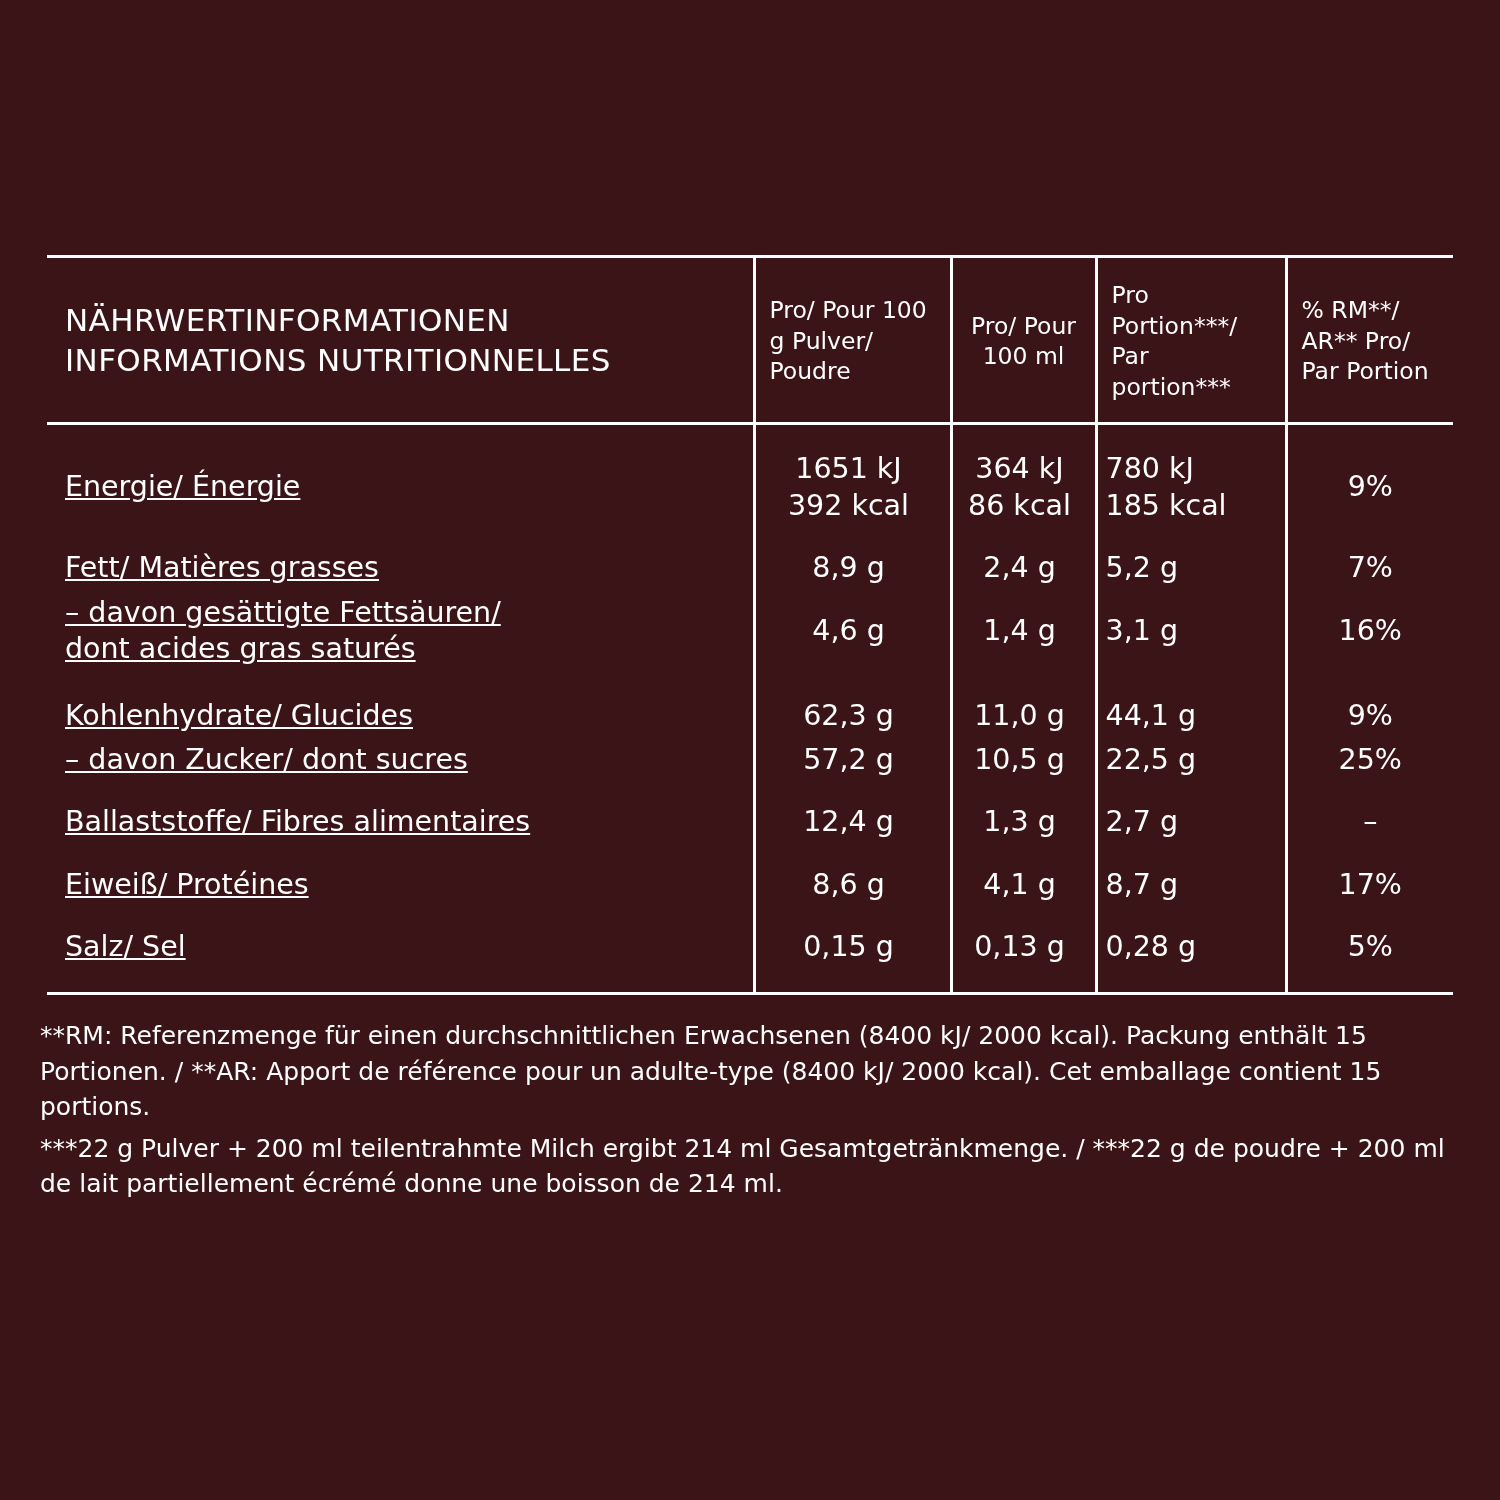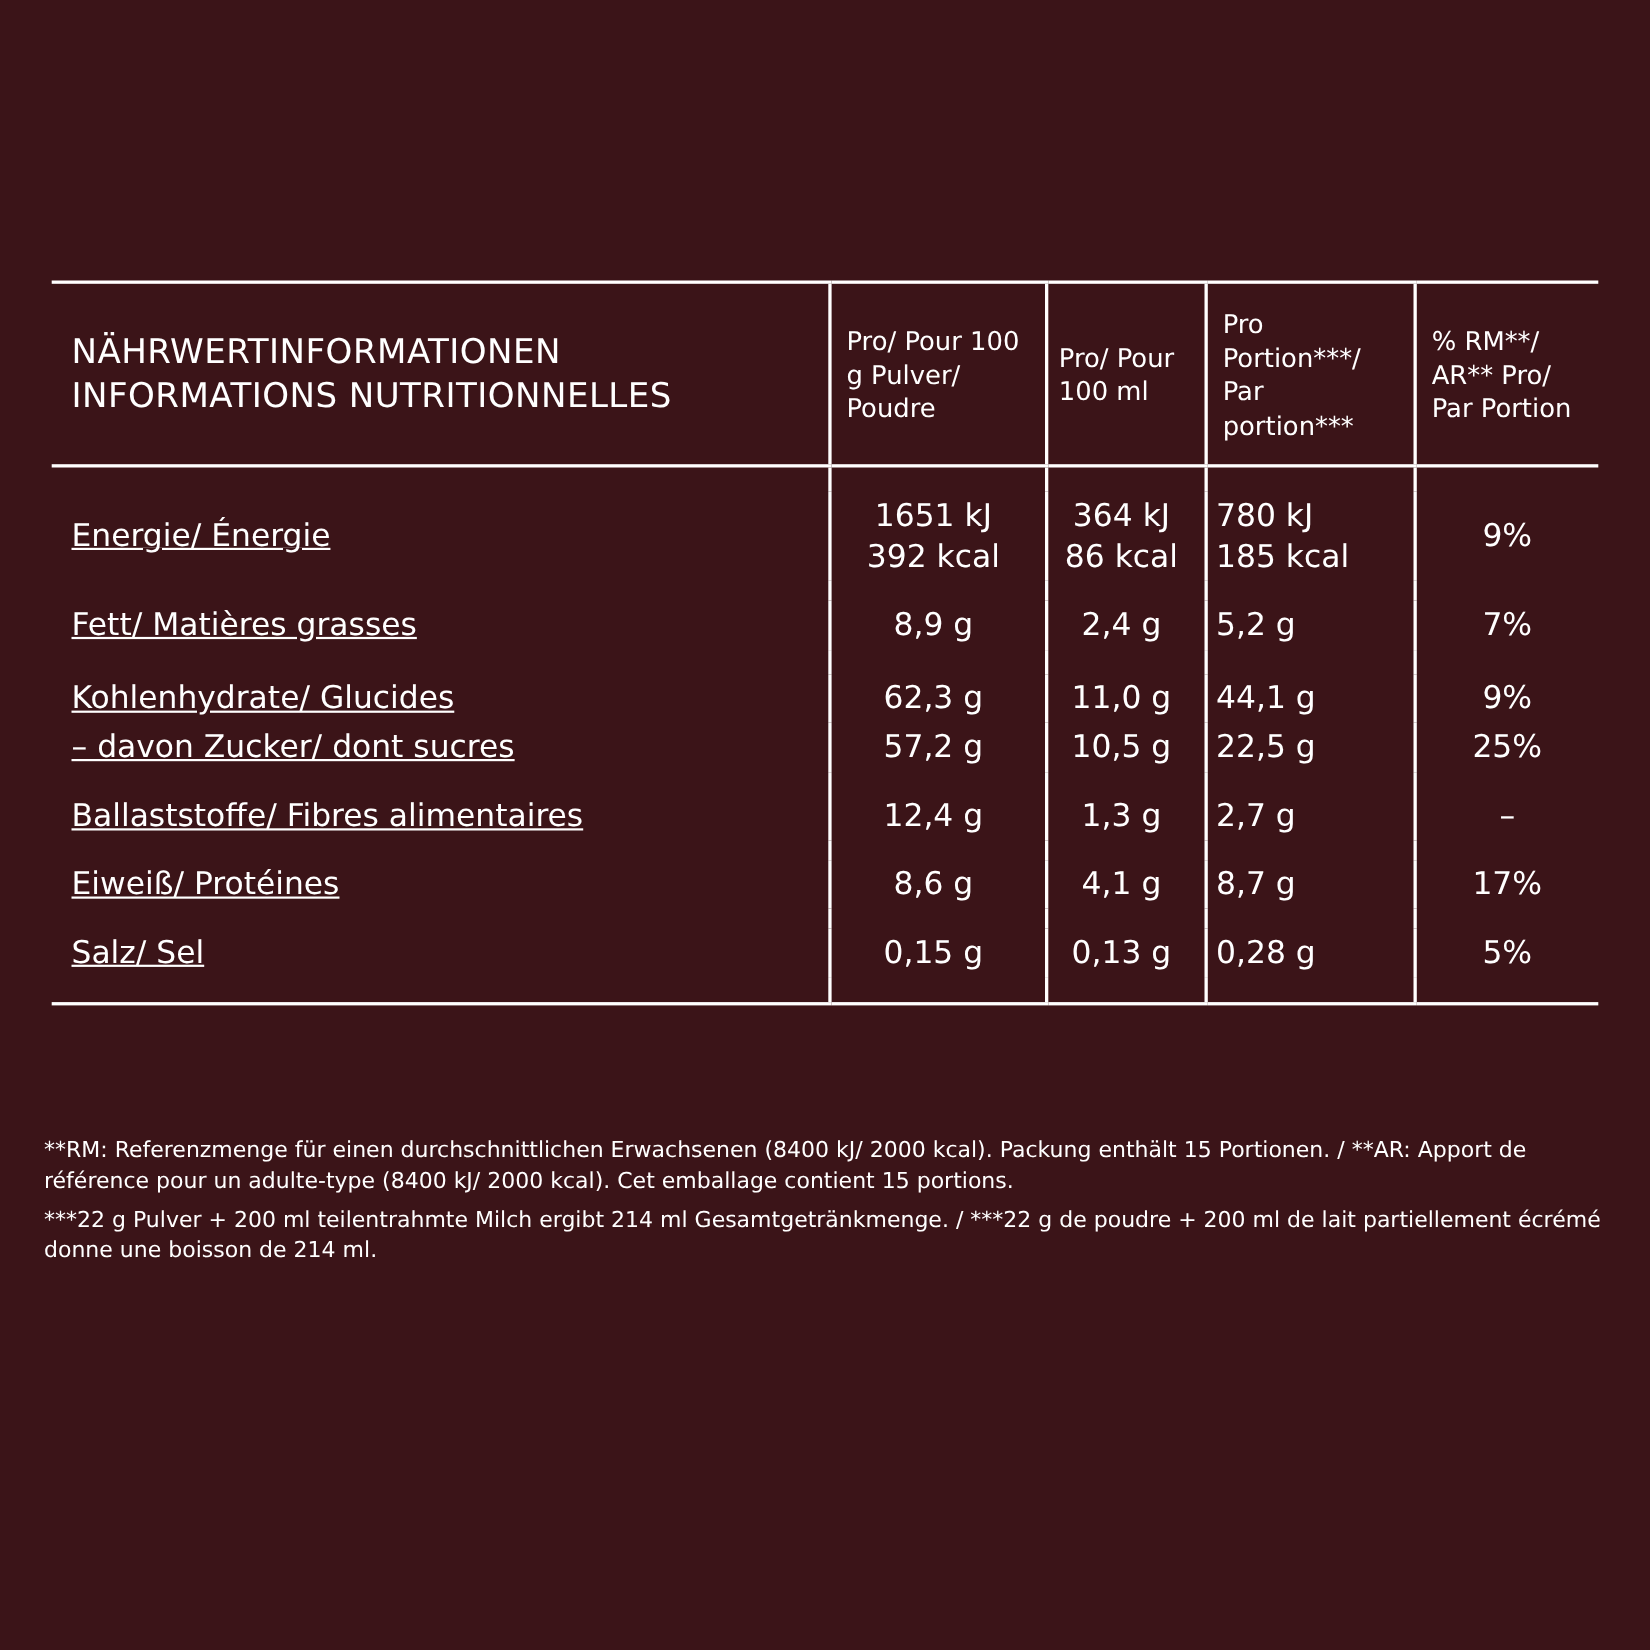--- a/index.html
+++ b/index.html
@@ -53,20 +53,21 @@
 
   
   .hdr-title {
     font-size: 31px;
     letter-spacing: 0.4px;
     line-height: 1.30;
     padding: 26px 0 26px 18px !important;
     vertical-align: middle;
   }
   .hdr-col {
+    text-align: center;
     font-size: 23.5px;
     line-height: 1.30;
     padding: 22px 10px 20px 10px !important;
     vertical-align: middle;
   }
   .hdr-col.leftalign { text-align: left; padding-left: 14px !important; }
 
   .hdr-sep td { border-bottom: 3px solid #fff; }
 
   
@@ -95,23 +96,22 @@
 
   .spacer-sm td { height: 18px; }
   .spacer-md td { height: 22px; }
 
   
   .notes {
     position: absolute;
     left: 40px;
     top: 1018px;
     width: 1420px;
-    font-size: 20px;
+    font-size: 25px;
     line-height: 1.42;
-    margin-top: 13px;
   }
   .notes p {
     margin: 0 0 0 0;
   }
   .notes p + p { margin-top: 6px; }
 </style>
 </head>
 <body>
 
 <div class="sheet">
@@ -179,20 +179,28 @@
     </tr>
 
     <tr>
       <td class="lbl">Fett/ Matières grasses</td>
       <td class="val vline">8,9 g</td>
       <td class="val vline">2,4 g</td>
       <td class="val port vline">5,2 g</td>
       <td class="val ri vline">7%</td>
     </tr>
 
+    <tr>
+      <td class="lbl">– davon gesättigte Fettsäuren/
+dont acides gras saturés</td>
+      <td class="val vline">4,6 g</td>
+      <td class="val vline">1,4 g</td>
+      <td class="val port vline">3,1 g</td>
+      <td class="val ri vline">16%</td>
+    </tr>
 
     <tr class="spacer-md">
       <td></td>
           <td class="vline"></td>
           <td class="vline"></td>
           <td class="vline"></td>
           <td class="vline"></td>
     </tr>
 
     <tr>

